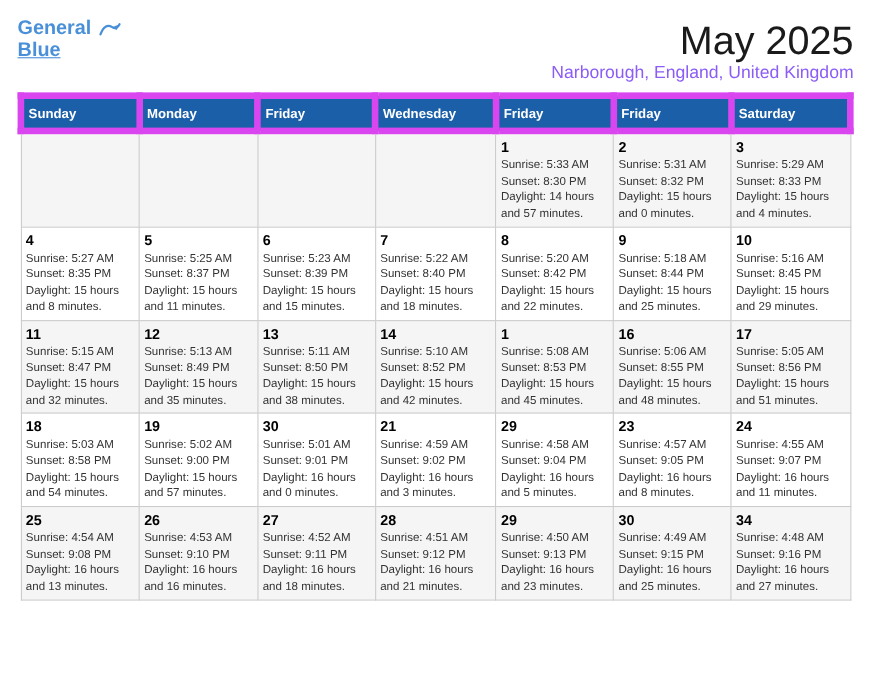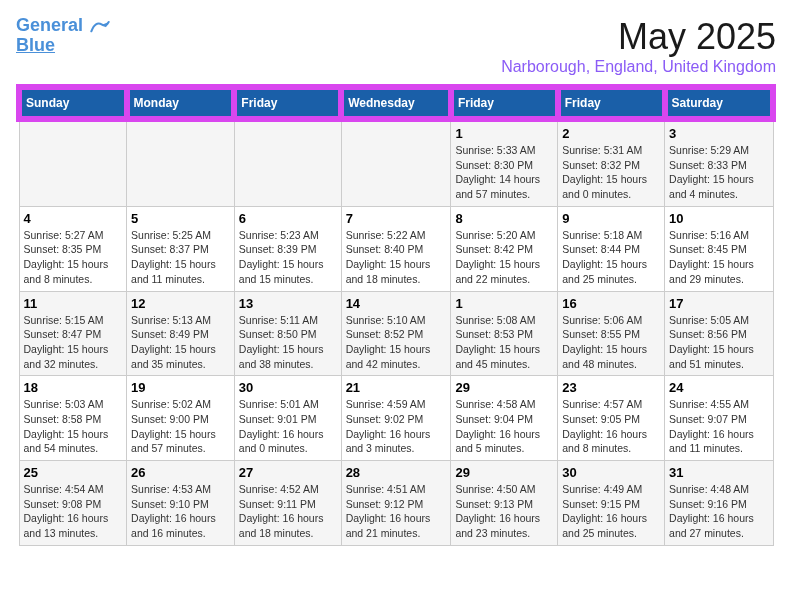--- a/index.html
+++ b/index.html
@@ -253,18 +253,18 @@
         </td>
         <td>
           <div class="day-number">29</div>
           <div class="day-info">Sunrise: 4:50 AM<br>Sunset: 9:13 PM<br>Daylight: 16 hours<br>and 23 minutes.</div>
         </td>
         <td>
           <div class="day-number">30</div>
           <div class="day-info">Sunrise: 4:49 AM<br>Sunset: 9:15 PM<br>Daylight: 16 hours<br>and 25 minutes.</div>
         </td>
         <td>
-          <div class="day-number">31</div>
+          <div class="day-number">34</div>
           <div class="day-info">Sunrise: 4:48 AM<br>Sunset: 9:16 PM<br>Daylight: 16 hours<br>and 27 minutes.</div>
         </td>
       </tr>
     </tbody>
 </table>
 
 </body></html>

